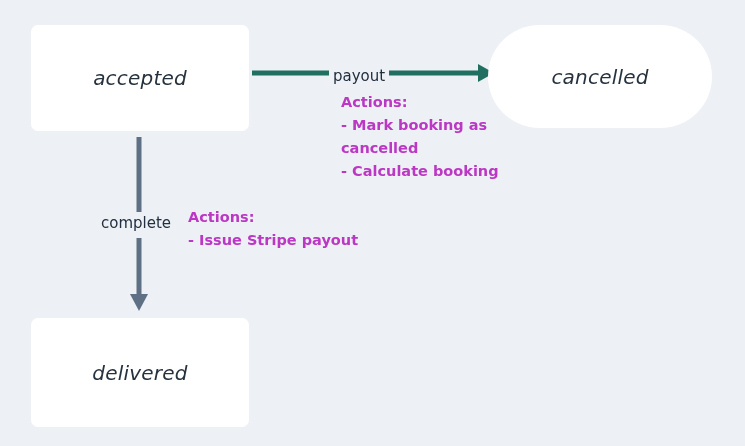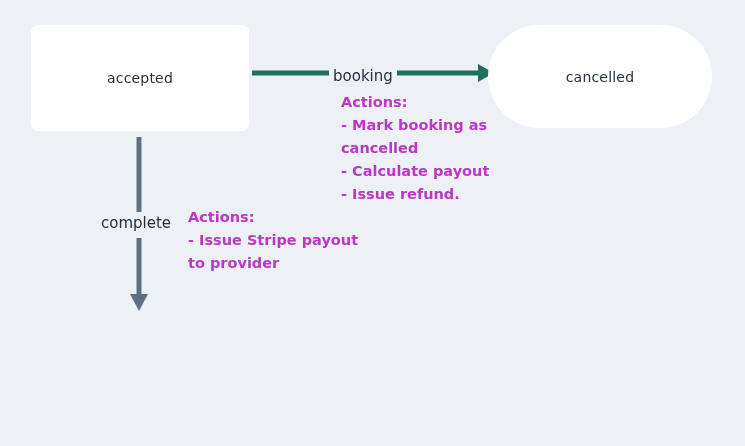--- a/index.html
+++ b/index.html
@@ -31,21 +31,22 @@
   
   .node {
     position: absolute;
     background: #ffffff;
     display: flex;
     align-items: center;
     justify-content: center;
     box-sizing: border-box;
   }
   .node-label {
-    font-size: 14px;
+    font-style: italic;
+    font-size: 20px;
     color: #27323f;
     letter-spacing: 0.2px;
     white-space: nowrap;
   }
   .node-rect { border-radius: 7px; }
   .node-pill { border-radius: 999px; }
 
   #node-accepted {
     left: 31px;
     top: 25px;
@@ -119,36 +120,37 @@
       <line x1="139" y1="137" x2="139" y2="213" stroke="#5e7084" stroke-width="5"></line>
       <line x1="139" y1="238" x2="139" y2="296" stroke="#5e7084" stroke-width="5"></line>
       <polygon points="130,294 148,294 139,311" fill="#5e7084"></polygon>
     </g>
   </svg>
 
   <div id="node-accepted" class="node node-rect">
     <span class="node-label">accepted</span>
   </div>
 
+  <div id="node-delivered" class="node node-rect">
+    <span class="node-label">delivered</span>
+  </div>
 
   <div id="node-cancelled" class="node node-pill">
     <span class="node-label">cancelled</span>
   </div>
 
-  <div id="label-cancel" class="edge-label">booking</div>
+  <div id="label-cancel" class="edge-label">payout</div>
 
   <div id="label-complete" class="edge-label">complete</div>
 
   <div id="actions-cancel" class="actions-block">
     <span class="actions-line">Actions:</span>
     <span class="actions-line">- Mark booking as</span>
     <span class="actions-line">cancelled</span>
-    <span class="actions-line">- Calculate payout</span>
-    <span class="actions-line">- Issue refund.</span>
+    <span class="actions-line">- Calculate booking</span>
   </div>
 
   <div id="actions-complete" class="actions-block">
     <span class="actions-line">Actions:</span>
     <span class="actions-line">- Issue Stripe payout</span>
-    <span class="actions-line">to provider</span>
   </div>
 
 </div>
 
 </body></html>

